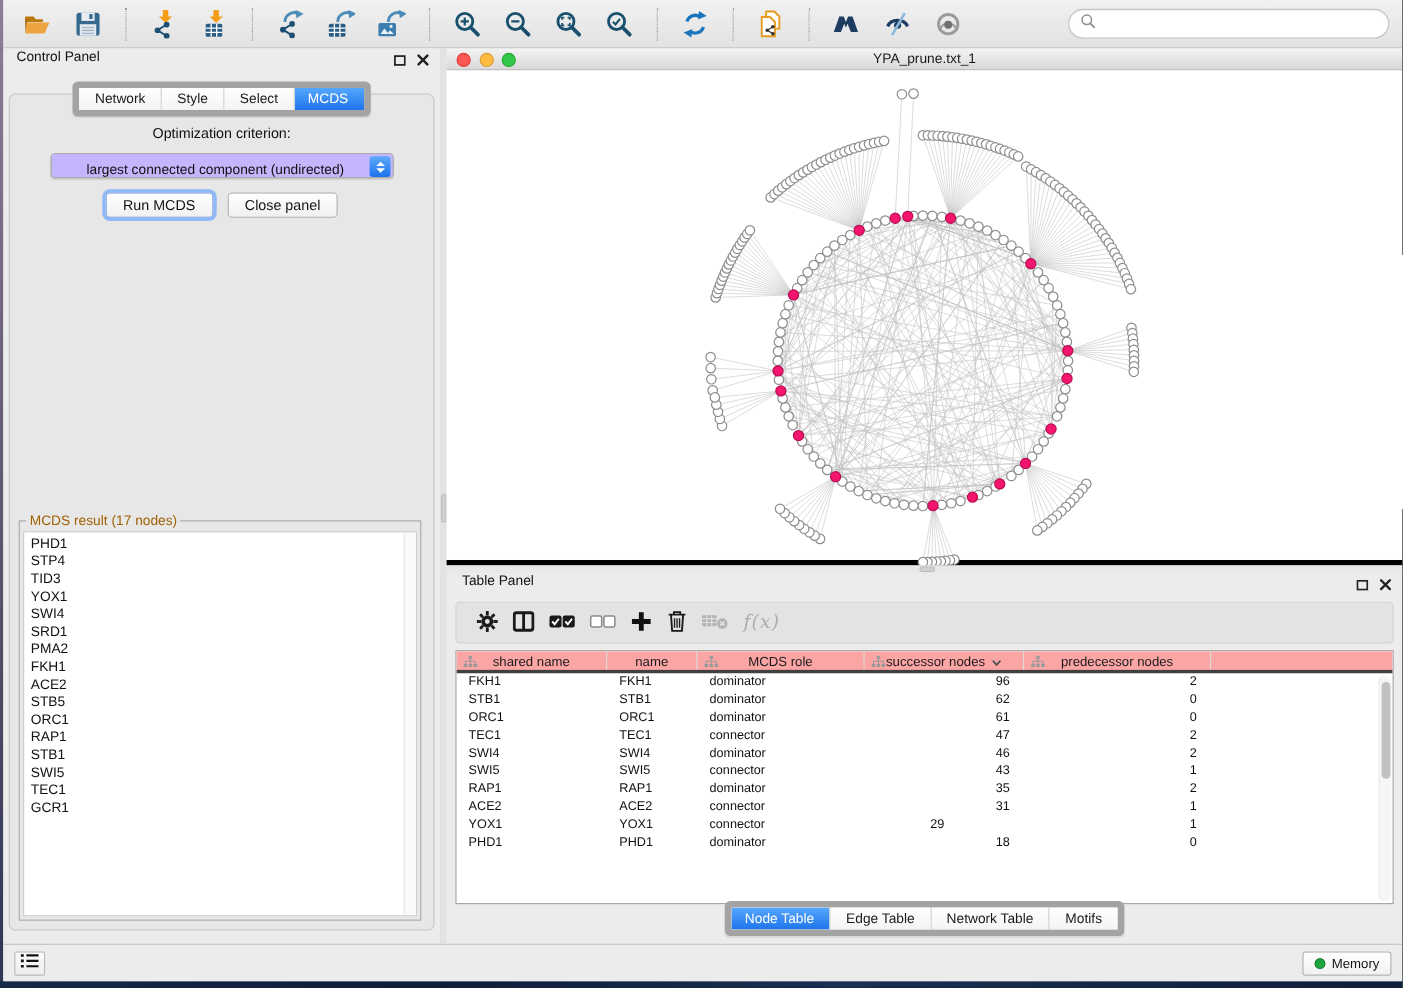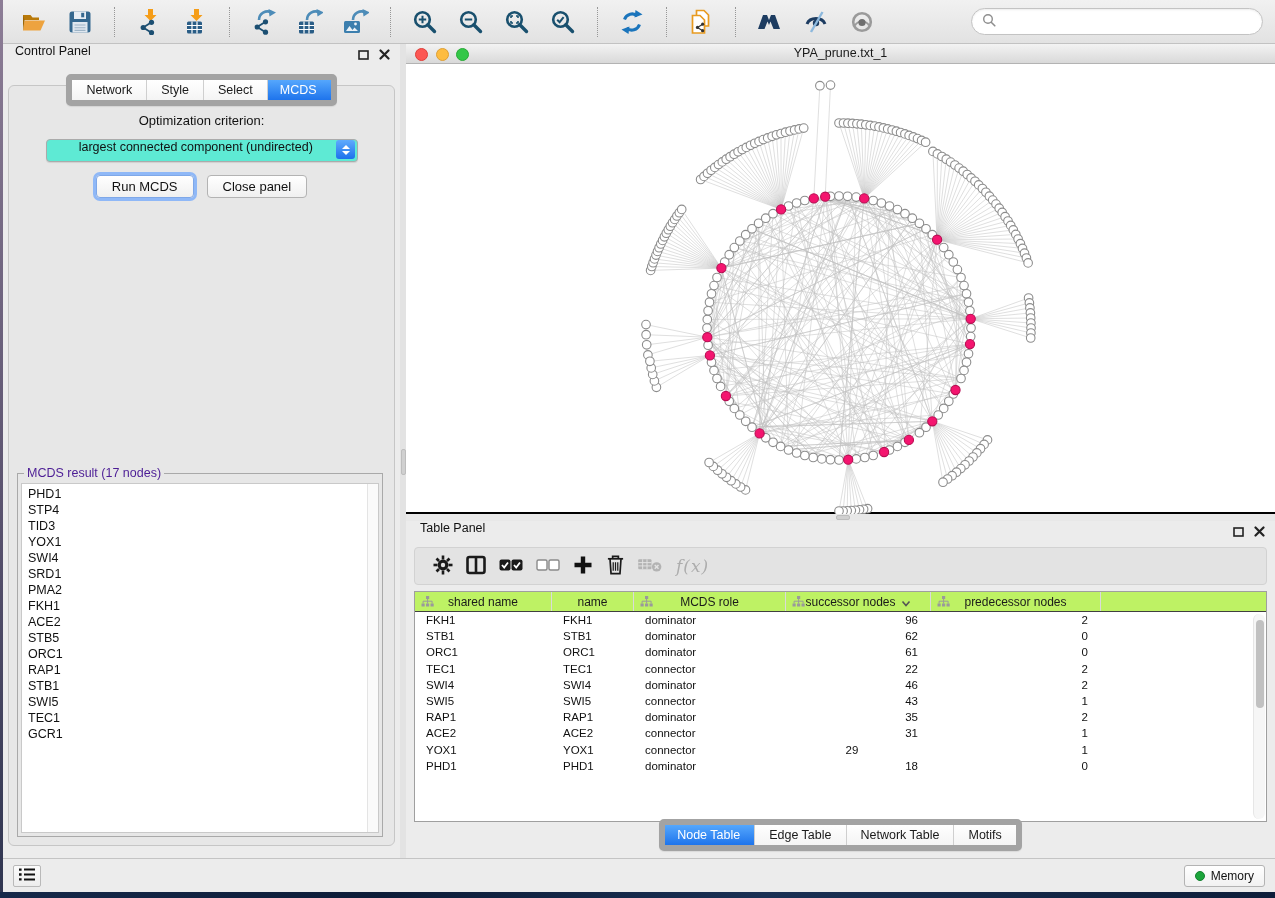--- a/index.html
+++ b/index.html
@@ -24,59 +24,59 @@
   .panel-title{position:absolute;left:12px;top:0;font-size:12.5px;color:#111;}
   .panel-btns{position:absolute;right:10px;top:5px;display:flex;gap:10px;align-items:center;}
   .panel-btns span{display:inline-flex;cursor:default;}
   .seg{display:inline-flex;border:6px solid #a3a3a3;border-radius:5px;background:#fff;overflow:hidden;box-shadow:0 1px 1px rgba(0,0,0,.08);}
   .seg .seg-btn{font:12.5px "Liberation Sans",sans-serif;color:#1a1a1a;background:linear-gradient(#ffffff,#f4f4f4);border:none;border-left:1px solid #cfcfcf;padding:3px 14px;cursor:default;}
   .seg .seg-btn:first-child{border-left:none;}
   .seg .seg-btn.active{background:linear-gradient(#55a7fd,#1e74ec);color:#fff;padding-left:12px;}
   .cp-tabs{position:absolute;left:0;right:0;top:30px;text-align:center;z-index:2;}
   .cp-card{position:absolute;left:5px;right:5px;top:41px;bottom:12px;background:#e7e7e7;border:1px solid #c6c6c6;border-radius:6px;}
   .opt-label{margin-top:27px;text-align:center;font-size:13px;color:#111;}
-  .select{width:312px;height:23px;margin:11px auto 0;background:#5eead4;border:1px solid #ababab;border-radius:4px;display:flex;align-items:flex-start;position:relative;box-shadow:0 1px 1px rgba(0,0,0,.1);}
+  .select{width:312px;height:23px;margin:11px auto 0;background:#c4b5fd;border:1px solid #ababab;border-radius:4px;display:flex;align-items:flex-end;position:relative;box-shadow:0 1px 1px rgba(0,0,0,.1);}
   .select .sel-text{flex:1;font-size:12.5px;color:#111;padding-left:9px;text-align:center;white-space:nowrap;overflow:hidden;}
   .select .stepper{width:19px;height:19px;margin-right:1.5px;border-radius:3px;background:linear-gradient(#5fabfd,#1d71ec);display:flex;flex-direction:column;align-items:center;justify-content:center;gap:2px;}
   .select .stepper i{display:block;width:0;height:0;border-left:4px solid transparent;border-right:4px solid transparent;}
   .select .stepper i.up{border-bottom:4px solid #fff;}
   .select .stepper i.down{border-top:4px solid #fff;}
   .btn-row{margin-top:13px;display:flex;justify-content:center;gap:13px;}
   .push-btn{font:13px "Liberation Sans",sans-serif;color:#111;background:linear-gradient(#ffffff,#f0f0f0);border:1px solid #b3b3b3;border-radius:4px;padding:3px 15px;cursor:default;}
   .push-btn.focused{box-shadow:0 0 0 3px rgba(96,158,255,.65);border-color:#7fa8e8;}
   .mcds-fieldset{position:absolute;left:8px;right:11px;top:380px;bottom:8px;border:1px solid #a9a9a9;margin:0;padding:3px;}
-  .mcds-fieldset legend{font-size:12.5px;padding:0 3px;margin-left:3px;color:#4c1d95;}
+  .mcds-fieldset legend{font-size:12.5px;padding:0 3px;margin-left:3px;color:#a16207;}
   .mcds-list{position:absolute;left:3px;right:3px;top:3px;bottom:3px;background:#fff;border:1px solid #c9c9c9;overflow:hidden;}
   .mcds-item{font-size:12.5px;color:#111;line-height:16px;padding-left:6px;}
   .mcds-scroll{position:absolute;right:0;top:0;bottom:0;width:11px;background:#fafafa;border-left:1px solid #e4e4e4;}
 
   
   .vsplit{position:absolute;left:397px;top:44px;width:6px;bottom:34px;background:#e3e3e3;}
   .vsplit .handle{position:absolute;left:0.5px;top:405px;width:5px;height:26px;background:#d0d0d0;border:1px solid #bdbdbd;border-radius:2px;}
   .hsplit{position:absolute;left:403px;top:514px;right:0;height:7px;background:#e8e8e8;}
   .hsplit .handle{position:absolute;left:430px;top:1px;width:14px;height:5px;background:#d0d0d0;border:1px solid #bdbdbd;border-radius:2px;}
 
   
-  .net-panel{position:absolute;left:403px;top:44px;right:0;height:470px;border-bottom:2px solid #000000;}
+  .net-panel{position:absolute;left:403px;top:44px;right:0;height:470px;border-bottom:5px solid #000000;}
   .net-titlebar{position:relative;height:20px;background:linear-gradient(#f3f3f3,#d9d9d9);border-bottom:1px solid #b3b3b3;}
   .traffic{position:absolute;left:9px;top:3.5px;display:flex;gap:7.5px;}
   .light{width:13px;height:13px;border-radius:50%;}
   .light.red{background:#fc5753;border:1px solid #df3e38;}
   .light.yellow{background:#fdbc40;border:1px solid #de9f34;}
   .light.green{background:#33c748;border:1px solid #27aa35;}
   .net-title{text-align:center;font-size:12.5px;line-height:19px;color:#1a1a1a;}
   .net-canvas{position:absolute;left:0;right:0;top:20px;bottom:0;background:#fff;}
   .net-canvas svg{position:absolute;left:0;top:0;}
 
   
   .table-panel{position:absolute;left:403px;top:521px;right:0;bottom:34px;background:#ececec;}
   .tp-toolbar{position:absolute;left:8px;right:8px;top:26px;height:38px;background:#e3e3e3;border:1px solid #d2d2d2;border-radius:4px;display:flex;align-items:center;gap:13px;padding-left:18px;}
   .tp-tool{display:flex;align-items:center;justify-content:center;background:none;border:none;padding:0;cursor:default;}
   .tbl{position:absolute;left:8px;right:8px;top:70px;bottom:36px;background:#fff;border:1px solid #9f9f9f;overflow:hidden;}
-  .tbl-head{display:flex;height:20px;background:#bef264;border-bottom:1px solid #404040;}
+  .tbl-head{display:flex;height:20px;background:#fca5a5;border-bottom:3px solid #404040;}
   .tbl-col{position:relative;display:flex;align-items:center;justify-content:center;gap:5px;border-right:1px solid #dadada;font-size:12px;color:#1a1a1a;}
   .tbl-col .colicon{position:absolute;left:6px;top:4px;}
   .tbl-row{display:flex;height:16.2px;align-items:center;}
   .cell{font-size:11.5px;color:#111;white-space:nowrap;overflow:hidden;}
   .cell.l{padding-left:11px;text-align:left;}
   .cell.r{padding-right:13px;text-align:right;}
   .tbl-scroll{position:absolute;right:1px;top:22px;bottom:2px;width:12px;background:#f6f6f6;border-left:1px solid #e6e6e6;border-radius:6px;}
   .tbl-thumb{position:absolute;left:1.5px;right:1.5px;top:6px;height:88px;background:#c1c1c1;border-radius:5px;}
   .tp-tabs{position:absolute;left:0;right:0;bottom:7px;text-align:center;}
 
@@ -1193,21 +1193,21 @@
               <div class="cell l" style="width: 137px;">ORC1</div>
               <div class="cell l" style="width: 82px;">ORC1</div>
               <div class="cell l" style="width: 152px;">dominator</div>
               <div class="cell r" style="width: 145px;">61</div>
               <div class="cell r" style="width: 170px;">0</div>
             </div>
             <div class="tbl-row">
               <div class="cell l" style="width: 137px;">TEC1</div>
               <div class="cell l" style="width: 82px;">TEC1</div>
               <div class="cell l" style="width: 152px;">connector</div>
-              <div class="cell r" style="width: 145px;">22</div>
+              <div class="cell r" style="width: 145px;">47</div>
               <div class="cell r" style="width: 170px;">2</div>
             </div>
             <div class="tbl-row">
               <div class="cell l" style="width: 137px;">SWI4</div>
               <div class="cell l" style="width: 82px;">SWI4</div>
               <div class="cell l" style="width: 152px;">dominator</div>
               <div class="cell r" style="width: 145px;">46</div>
               <div class="cell r" style="width: 170px;">2</div>
             </div>
             <div class="tbl-row">

